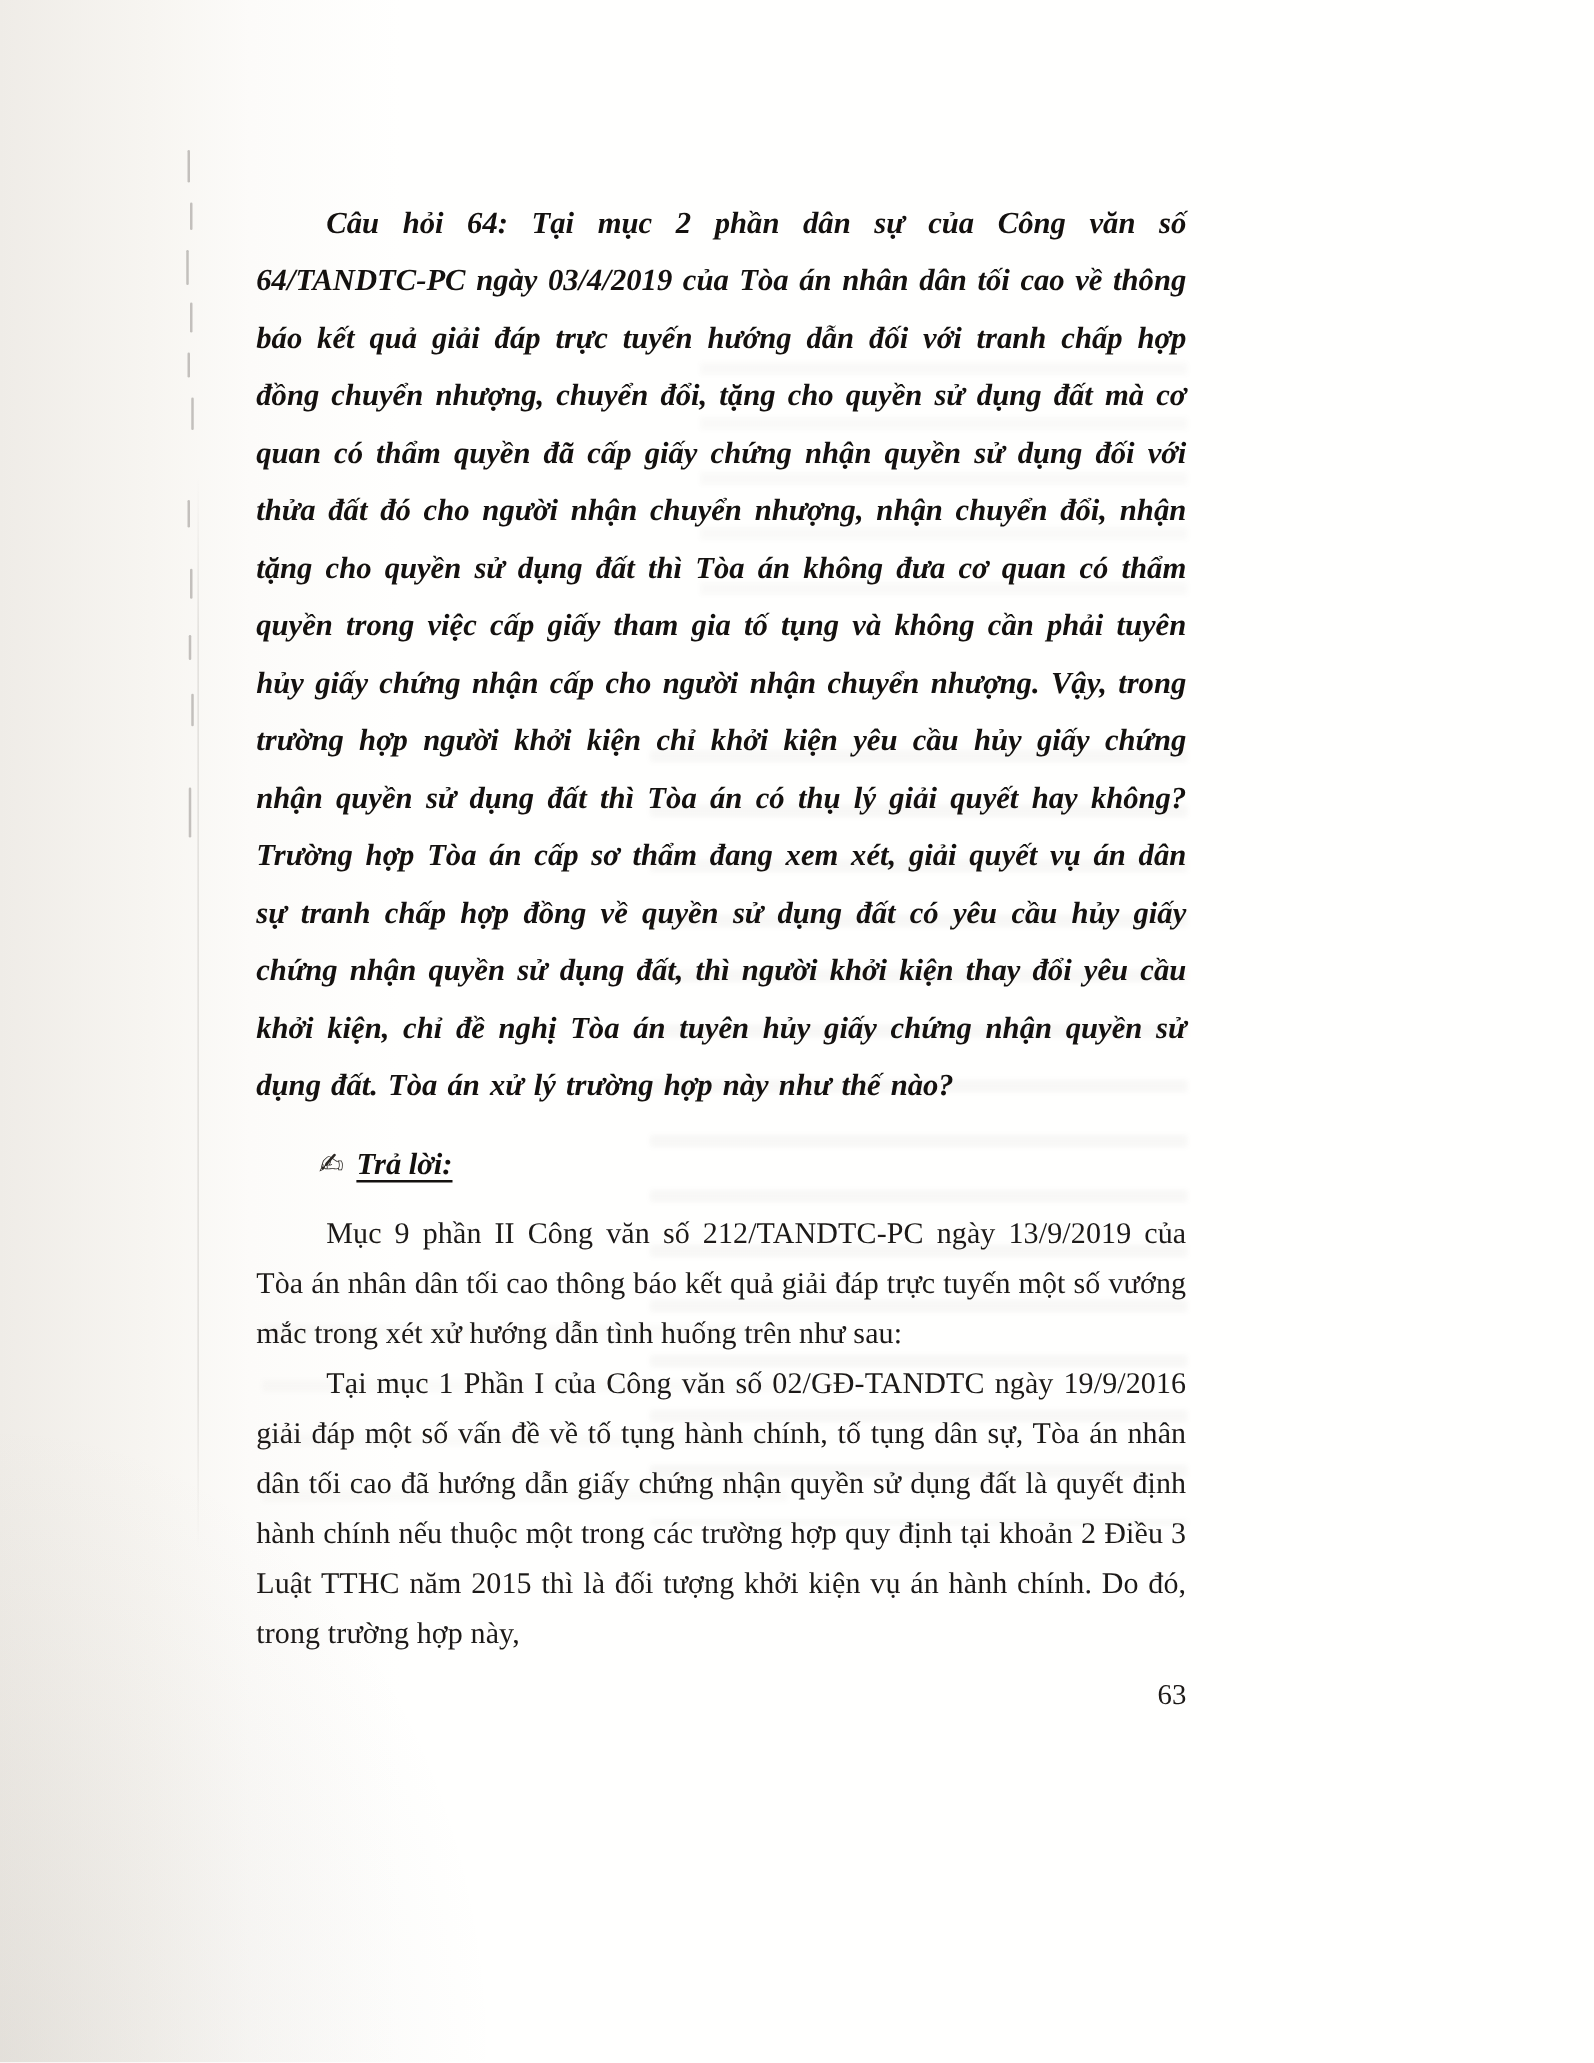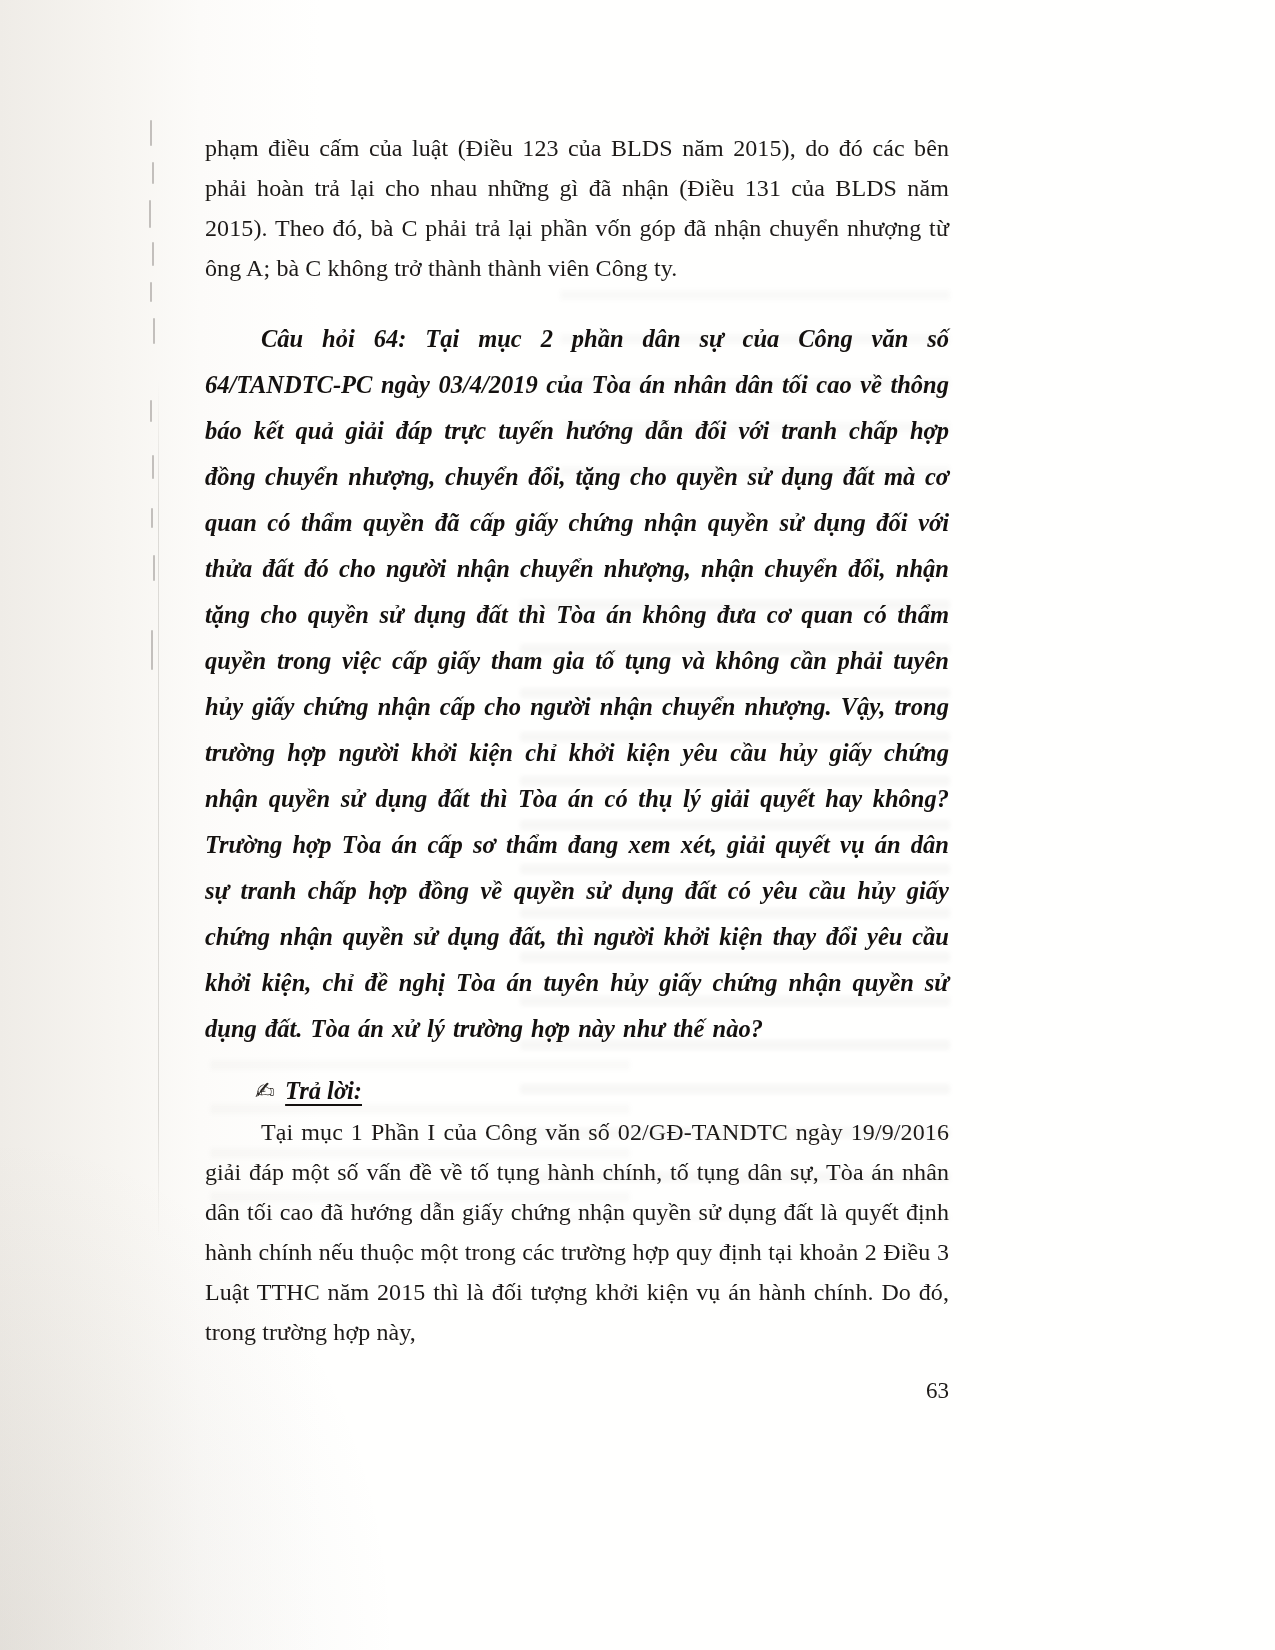--- a/index.html
+++ b/index.html
@@ -116,21 +116,21 @@
     text-decoration: underline;
     text-underline-offset: 5px;
     text-decoration-thickness: 1.5px;
     margin-top: 43px;
   }
   .par.a1 { margin-top: 14px; }
   .page-number {
     width: 744px;
     text-align: right;
     font-size: 23px;
-    margin-top: 26px;
+    margin-top: 16px;
     color: #1d1a18;
   }
 </style>
 </head>
 <body>
 
 <div class="scan-page">
 
   <div class="edge-lines">
     <div class="tick" style="left:4px;  top:20px;   height:26px;"></div>
@@ -146,25 +146,25 @@
     <div class="tick" style="left:5px;  top:530px;  height:40px;"></div>
   </div>
   <div class="edge-long"></div>
 
   <div class="showthrough top"></div>
   <div class="showthrough mid"></div>
   <div class="showthrough low"></div>
 
   <div class="content">
 
-    <p class="par">phạm điều cấm của luật (Điều 123 của BLDS năm 2015), do đó các bên phải hoàn trả lại cho nhau những gì đã nhận (Điều 131 của BLDS năm 2015). Theo đó, bà C phải trả lại phần vốn góp đã nhận chuyển nhượng từ ông A; bà C không trở thành thành viên Công ty.</p>
 
     <p class="question"><span>Câu hỏi 64:</span> <span>Tại mục 2 phần dân sự của Công văn số 64/TANDTC-PC ngày 03/4/2019 của Tòa án nhân dân tối cao về thông báo kết quả giải đáp trực tuyến hướng dẫn đối với tranh chấp hợp đồng chuyển nhượng, chuyển đổi, tặng cho quyền sử dụng đất mà cơ quan có thẩm quyền đã cấp giấy chứng nhận quyền sử dụng đối với thửa đất đó cho người nhận chuyển nhượng, nhận chuyển đổi, nhận tặng cho quyền sử dụng đất thì Tòa án không đưa cơ quan có thẩm quyền trong việc cấp giấy tham gia tố tụng và không cần phải tuyên hủy giấy chứng nhận cấp cho người nhận chuyển nhượng. Vậy, trong trường hợp người khởi kiện chỉ khởi kiện yêu cầu hủy giấy chứng nhận quyền sử dụng đất thì Tòa án có thụ lý giải quyết hay không? Trường hợp Tòa án cấp sơ thẩm đang xem xét, giải quyết vụ án dân sự tranh chấp hợp đồng về quyền sử dụng đất có yêu cầu hủy giấy chứng nhận quyền sử dụng đất, thì người khởi kiện thay đổi yêu cầu khởi kiện, chỉ đề nghị Tòa án tuyên hủy giấy chứng nhận quyền sử dụng đất. Tòa án xử lý trường hợp này như thế nào?</span></p>
 
     <p class="answer-head"><span class="pen">✍</span><span class="answer-label">Trả lời:</span></p>
 
+    <p class="par indent a1">Mục 9 phần II Công văn số 212/TANDTC-PC ngày 13/9/2019 của Tòa án nhân dân tối cao thông báo kết quả giải đáp trực tuyến một số vướng mắc trong xét xử hướng dẫn tình huống trên như sau:</p>
 
     <p class="par indent">Tại mục 1 Phần I của Công văn số 02/GĐ-TANDTC ngày 19/9/2016 giải đáp một số vấn đề về tố tụng hành chính, tố tụng dân sự, Tòa án nhân dân tối cao đã hướng dẫn giấy chứng nhận quyền sử dụng đất là quyết định hành chính nếu thuộc một trong các trường hợp quy định tại khoản 2 Điều 3 Luật TTHC năm 2015 thì là đối tượng khởi kiện vụ án hành chính. Do đó, trong trường hợp này,</p>
 
     <div class="page-number">63</div>
   </div>
 
 </div>
 
 </body></html>

